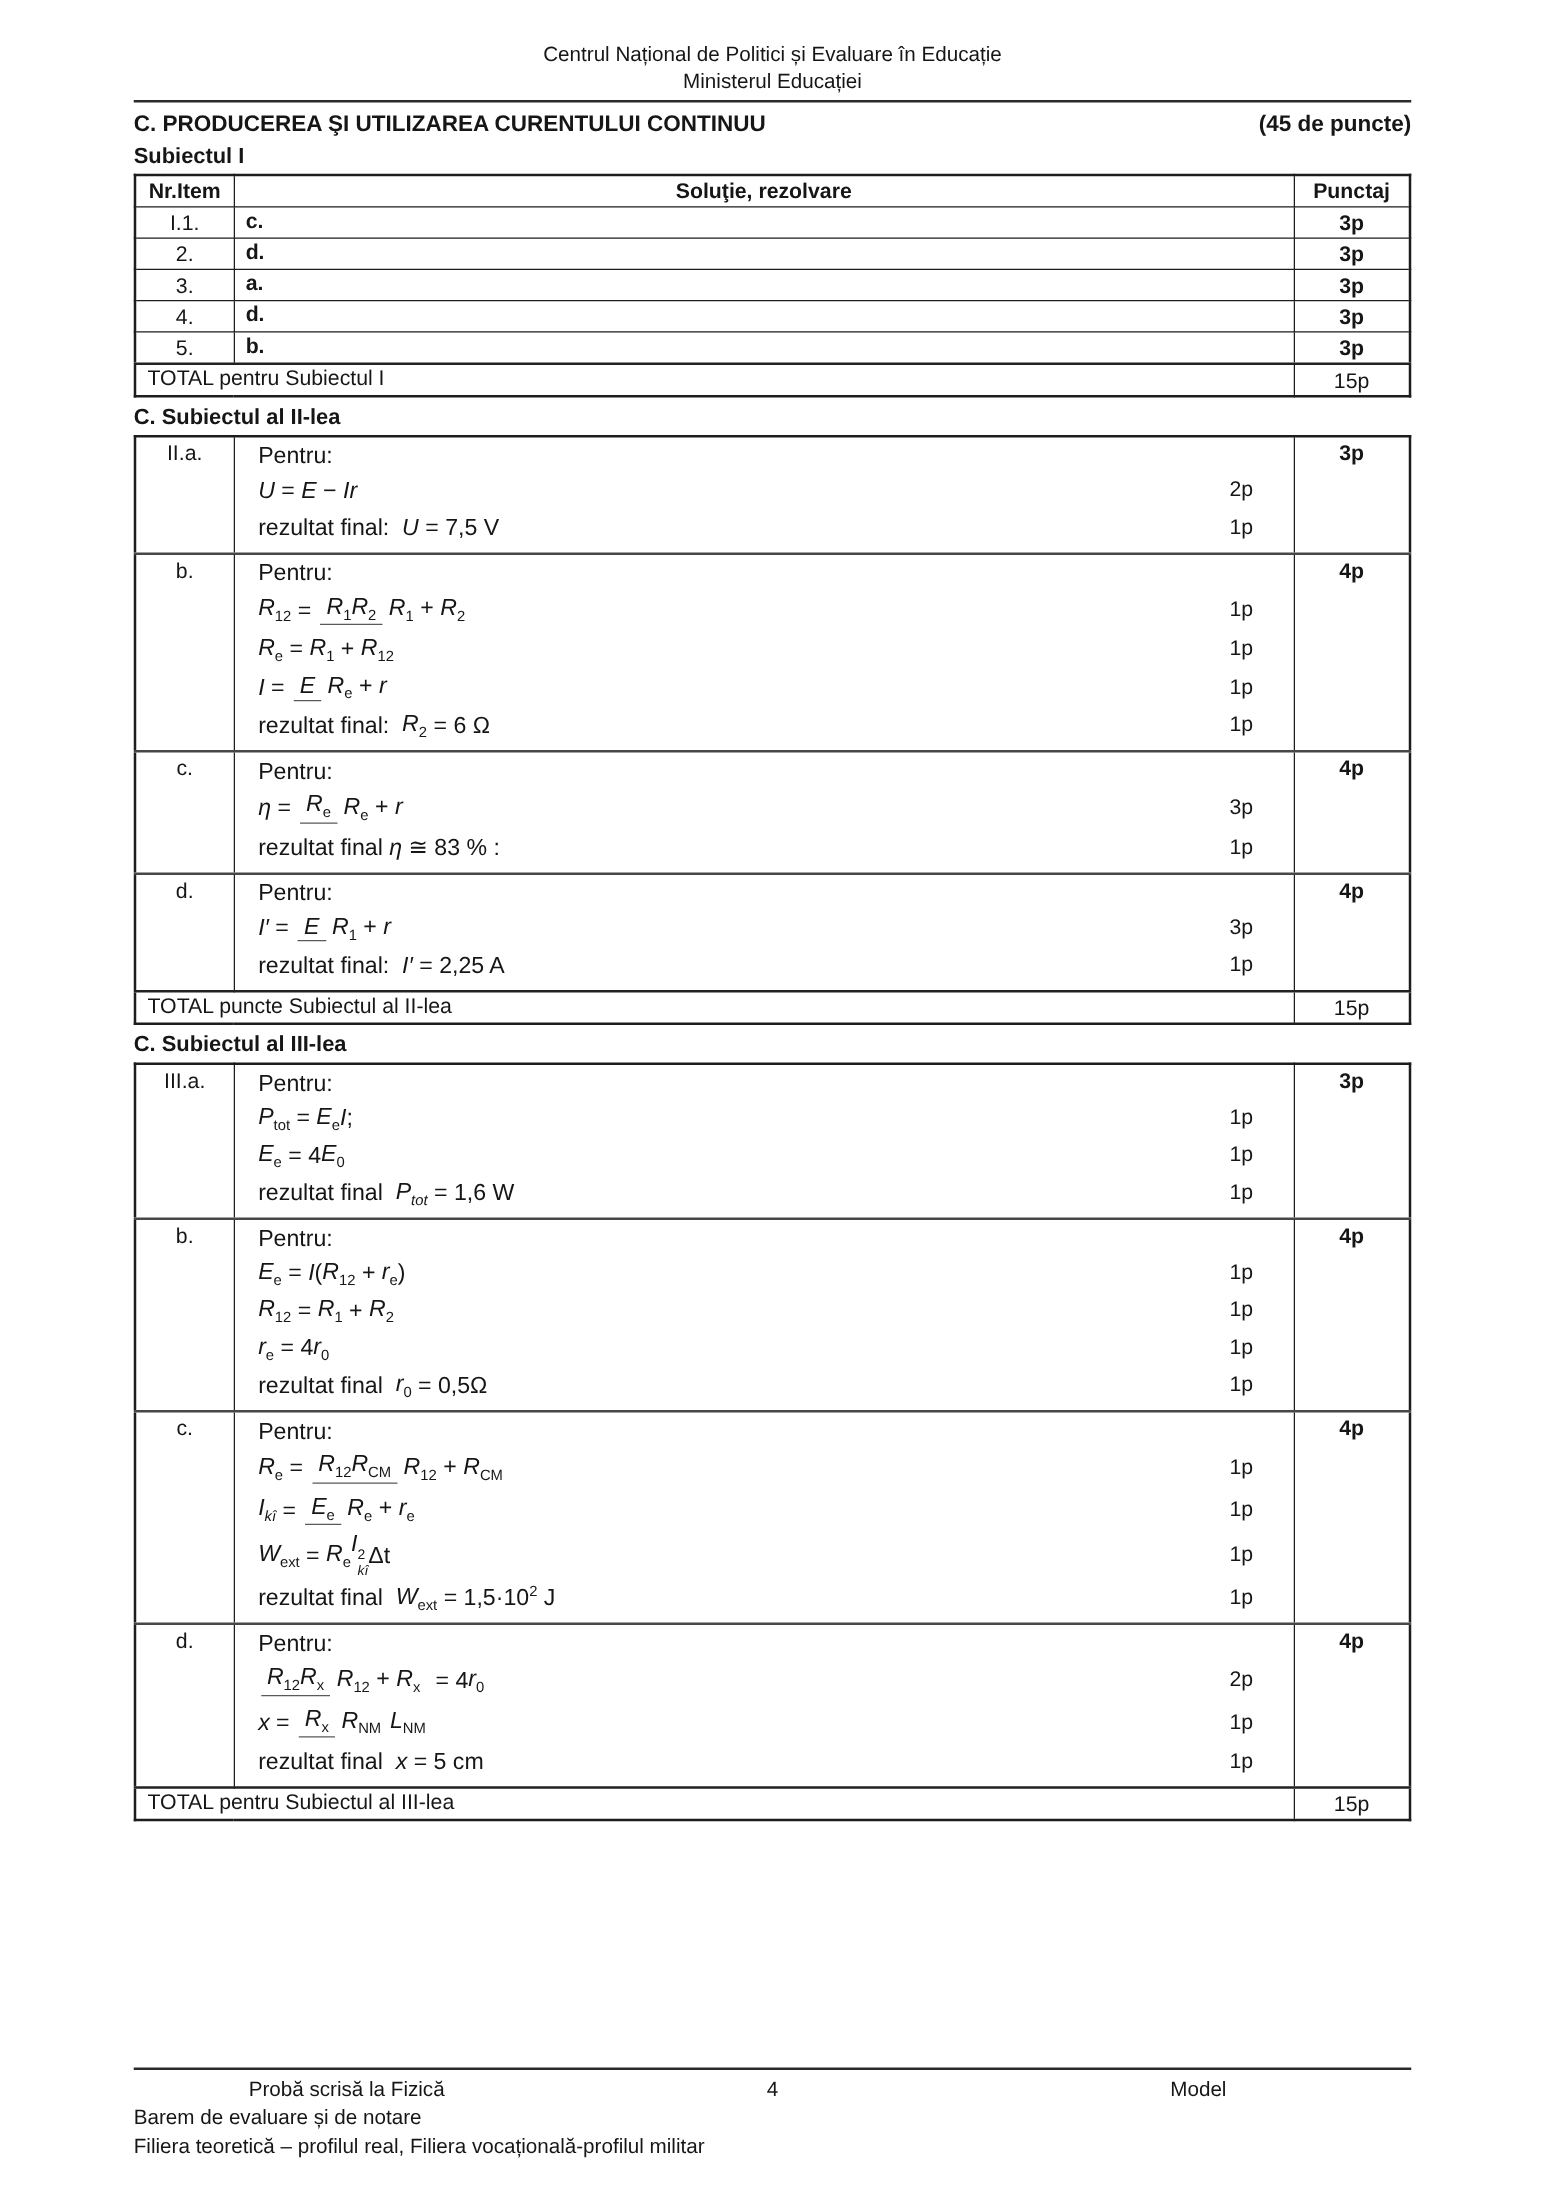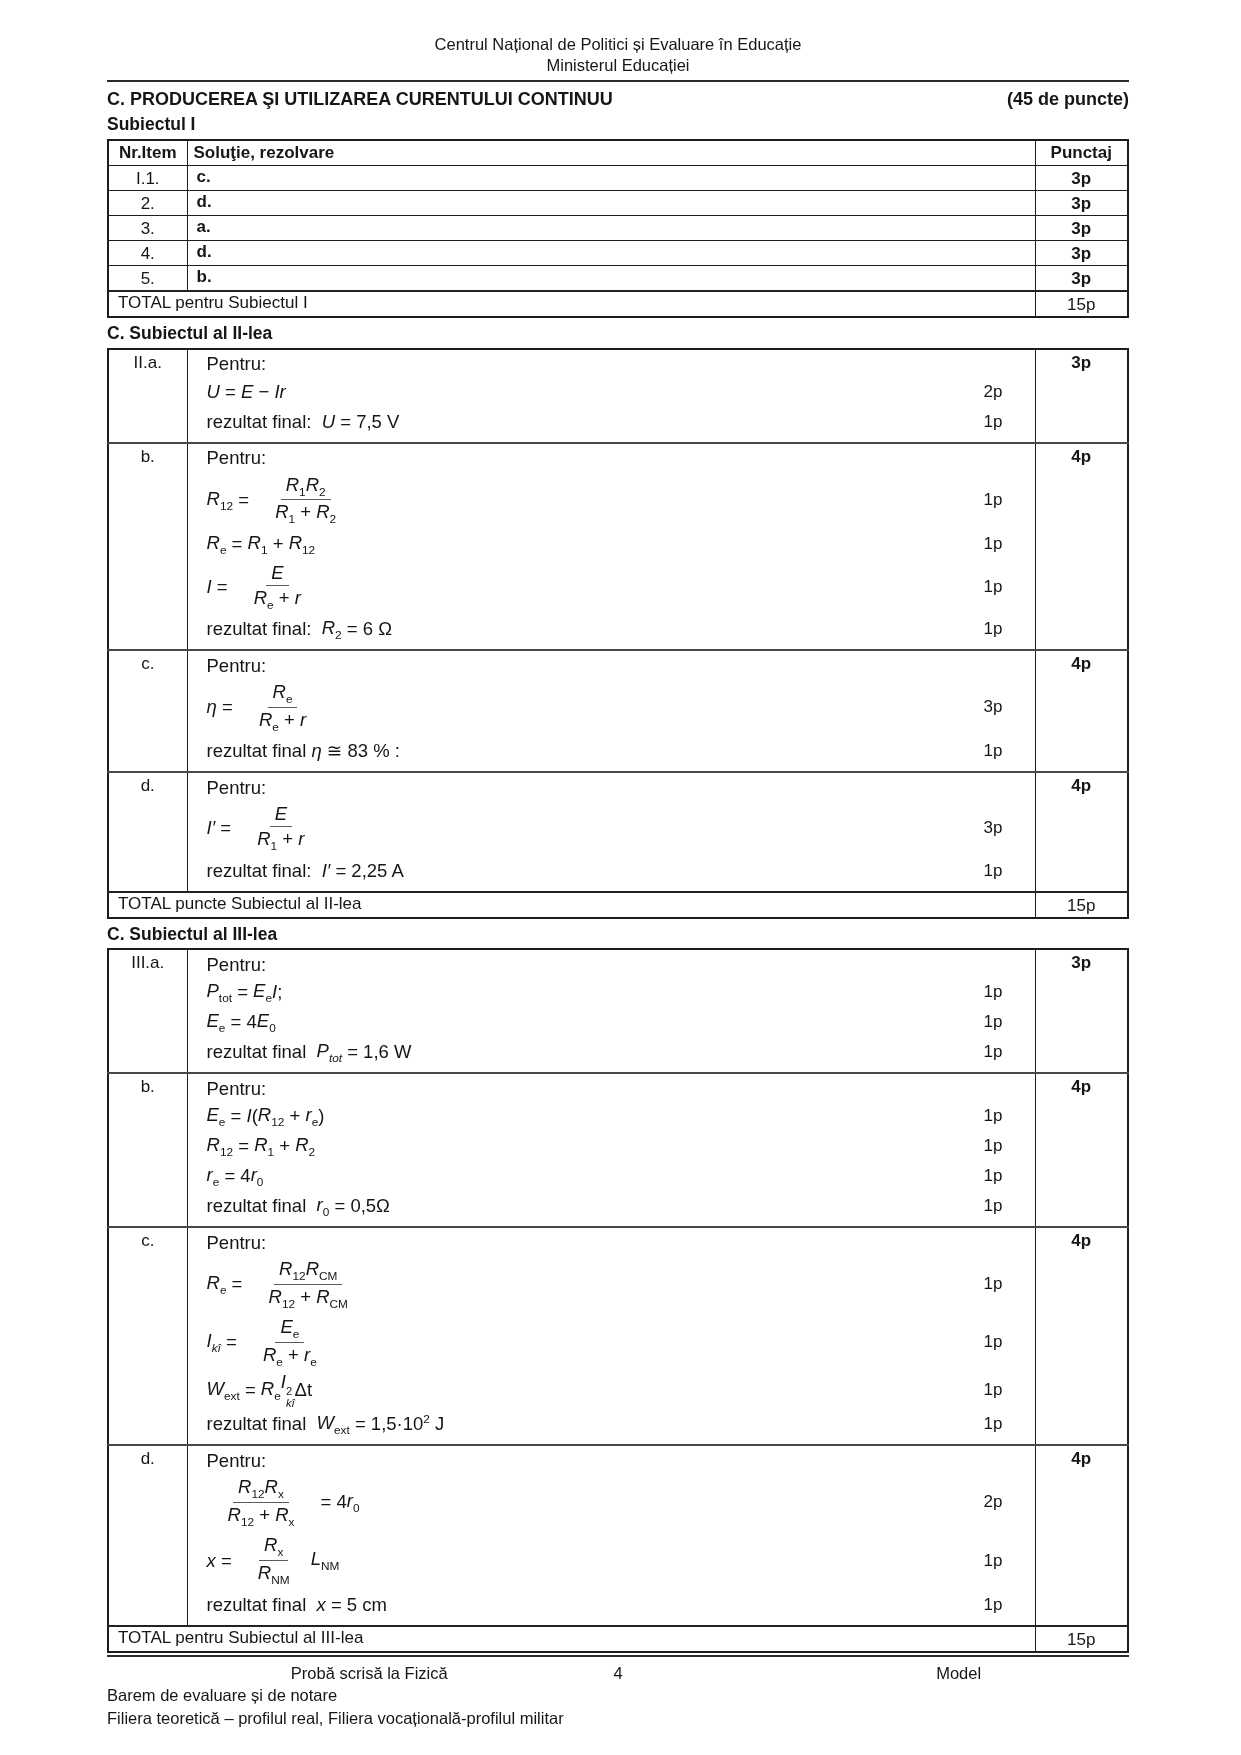--- a/index.html
+++ b/index.html
@@ -13,53 +13,53 @@
   }
   .doc-header{text-align:center;font-size:16.5px;line-height:1.3;}
   .hdr-rule{border-bottom:2.5px solid #2b2b2b;margin:3px 0 5px;}
   .title-row{display:flex;justify-content:space-between;font-weight:bold;font-size:18px;line-height:1.3;margin-top:1px;align-items:flex-end;}
   .subject-heading{font-weight:bold;font-size:17.5px;line-height:1.3;margin:2px 0 3px;}
 
   table.grid{border-collapse:collapse;width:100%;table-layout:fixed;border:2.5px solid #1d1d1d;margin-bottom:2px;}
   .grid th,.grid td{border:1.6px solid #1d1d1d;font-size:17px;padding:1px 6px;vertical-align:top;}
   .grid thead th{font-weight:bold;padding:2px 6px;}
   th.c-item,th.c-pts{text-align:center;}
-  th.c-sol{text-align:left;padding-left:9px;}
+  th.c-sol{text-align:center;padding-left:9px;}
   td.item-cell{text-align:center;font-weight:normal;padding-top:3px;margin-top:22px;}
   td.answer-cell{font-weight:bold;padding-left:9px;}
   td.points-cell{text-align:center;font-weight:bold;padding-top:3px;}
   tr.total-row td{font-weight:normal;border-top:2.5px solid #222;}
   td.total-label{text-align:left;padding-left:9px;}
   tr.section-row td{border-top:2.5px solid #474747;}
   tr.section-row:first-child td{border-top:none;}
 
   td.sol-cell{padding:2px 0 5px 19px;}
   .sol-line{display:flex;align-items:center;min-height:30px;}
   .sol-line.pentru{min-height:25px;}
   .formula{display:inline-flex;align-items:center;font-size:18.5px;}
   .formula .tok{white-space:pre;}
   .mi{font-style:italic;}
   .mr{font-style:normal;}
   .line-pts{margin-left:auto;padding-right:32px;font-size:17px;white-space:pre;}
 
-  .frac{display:inline-flex;flex-direction:column;align-items:center;margin:3px 16px;}
+  .frac{display:inline-flex;align-items:center;margin:3px 2px;}
   .frac .num,.frac .den{display:block;text-align:center;white-space:pre;line-height:1.18;padding:0 5px;}
   .frac .num{border-bottom:1.7px solid #5a5a5a;padding-bottom:1px;margin-bottom:1px;}
 
   .formula sub{font-size:0.64em;font-style:normal;line-height:1;}
   .formula sub.it{font-style:italic;}
   .formula sup{font-size:0.64em;font-style:normal;line-height:1;}
   .supsub{display:inline-flex;flex-direction:column;align-items:flex-start;font-size:0.60em;line-height:1.12;vertical-align:-0.55em;}
   .ss-sup{font-style:normal;}
   .ss-sub{font-style:italic;}
 
   .footer{margin-top:auto;}
   .foot-rule{border-bottom:2px solid #2b2b2b;margin-bottom:5px;}
   .foot-row{display:flex;font-size:16.5px;line-height:1.38;}
-  .foot-left{flex:1;text-align:right;}
+  .foot-left{flex:1;text-align:center;}
   .foot-center{flex:1;text-align:center;}
   .foot-right{flex:1;text-align:center;}
   .foot-line{font-size:16.5px;line-height:1.38;}
 </style>
 </head>
 <body>
 
 <header class="doc-header">
   <div>Centrul Național de Politici și Evaluare în Educație</div>
   <div>Ministerul Educației</div>

